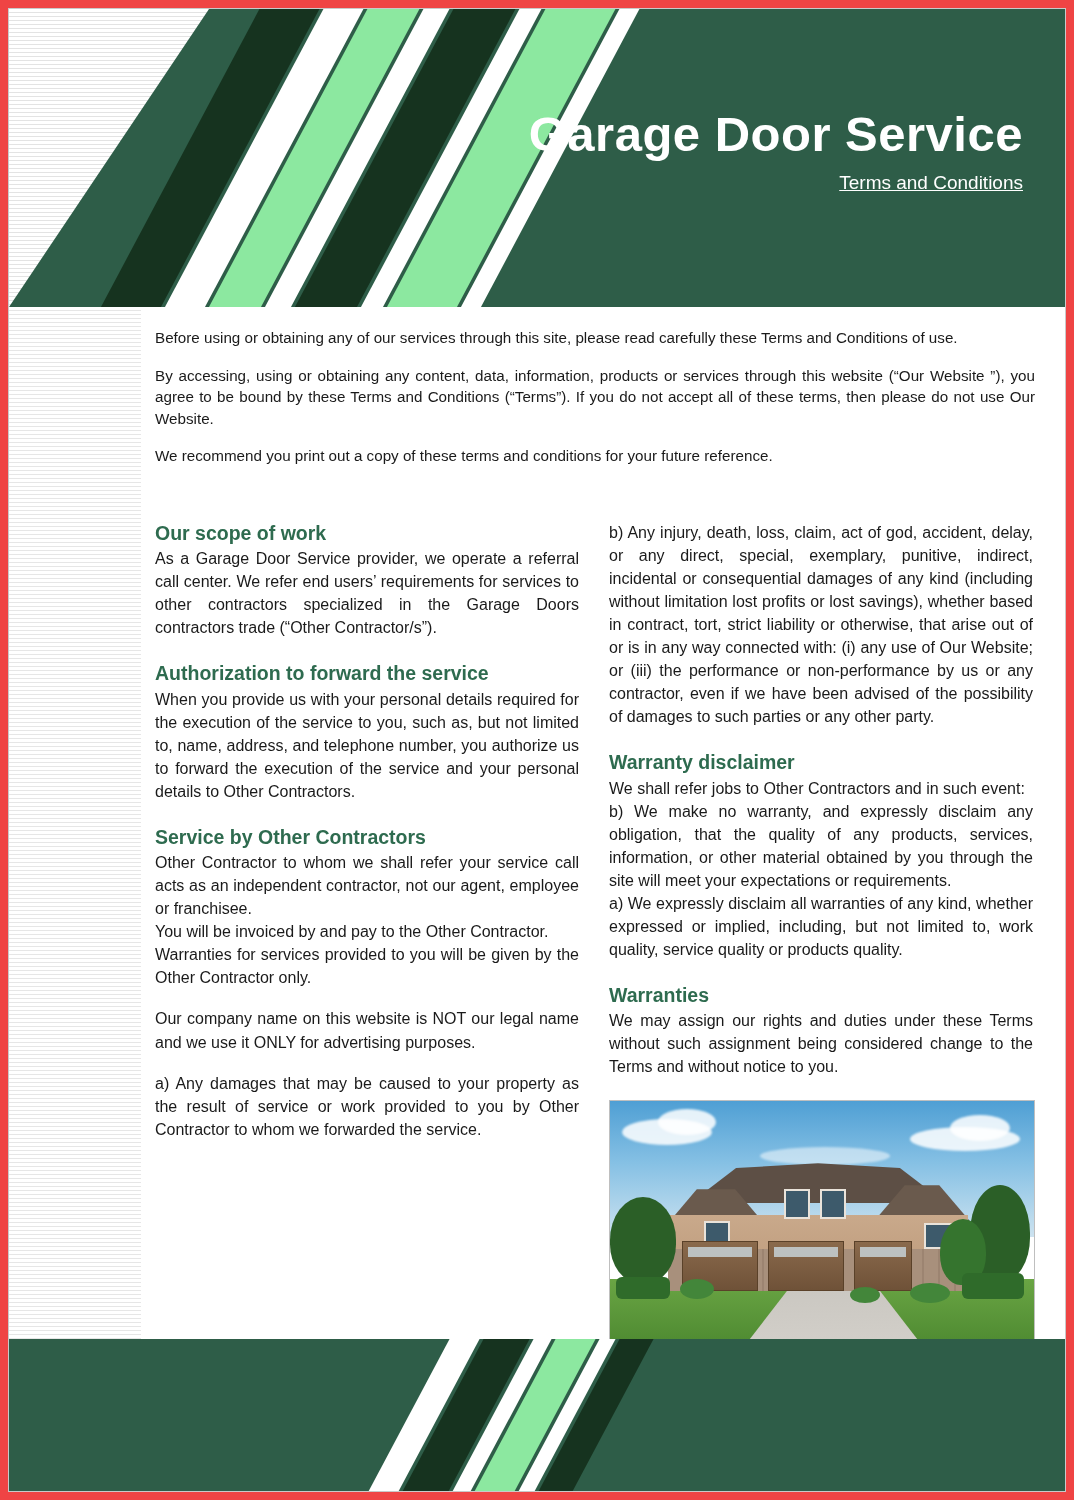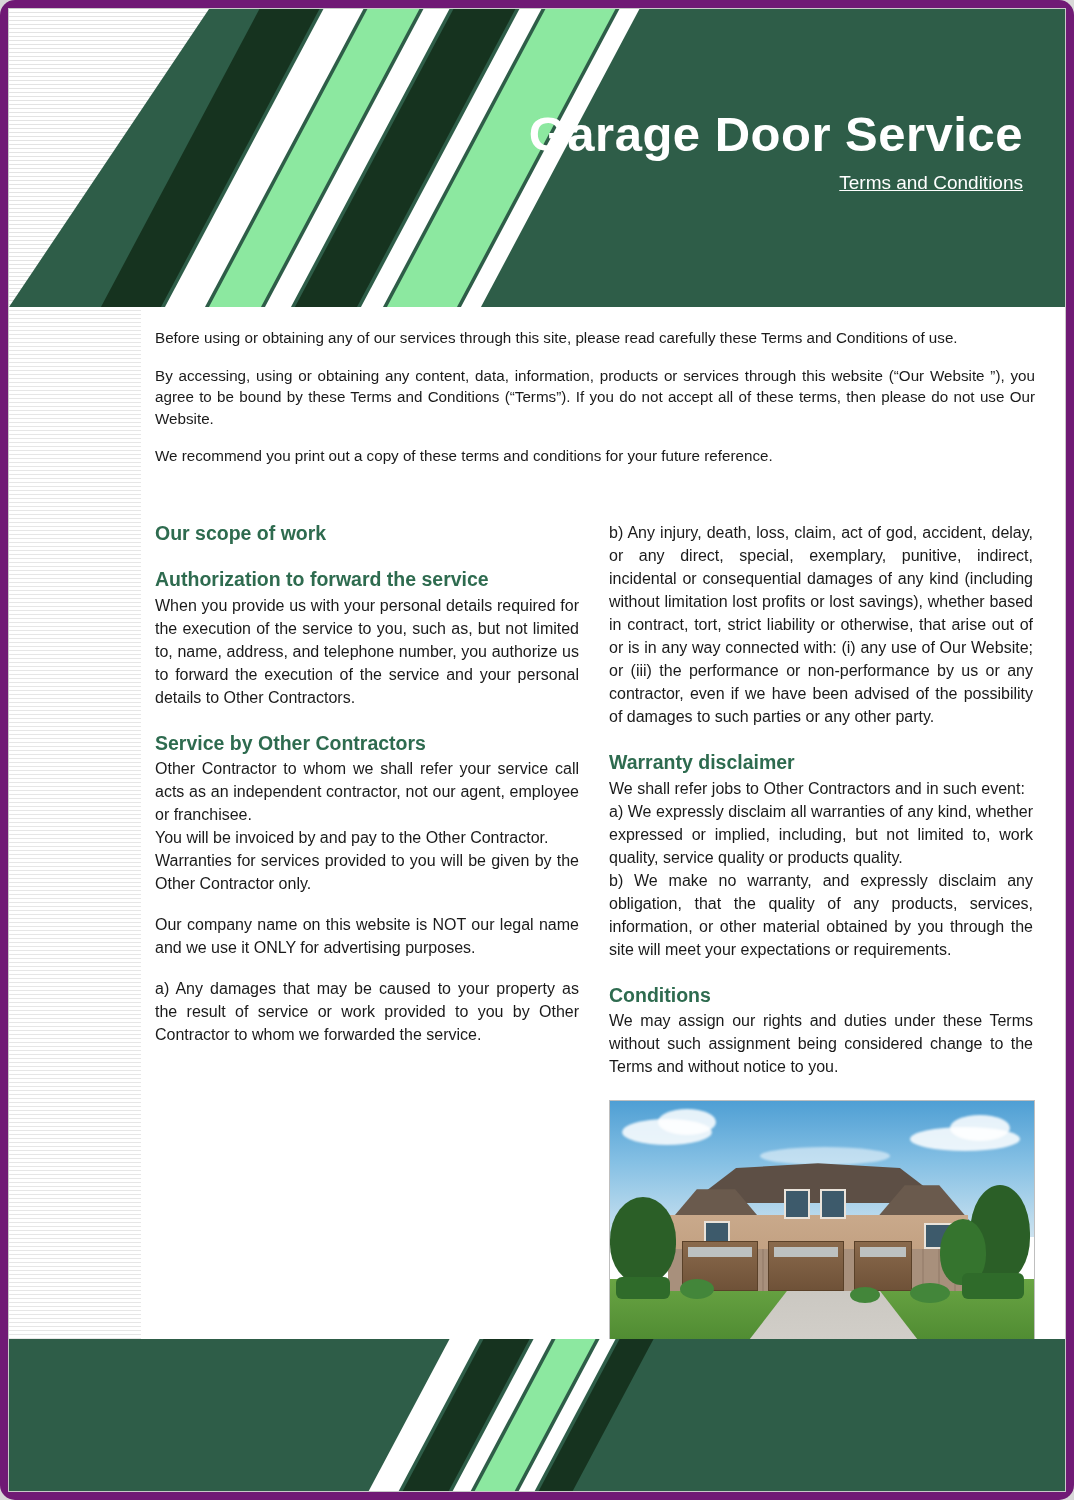--- a/index.html
+++ b/index.html
@@ -11,24 +11,23 @@
     width: 1074px;
     height: 1500px;
     font-family: "Liberation Sans", sans-serif;
     overflow: hidden;
   }
 
   .page {
     position: relative;
     width: 1074px;
     height: 1500px;
-    background: #701a75;
+    background: #ef4444;
     overflow: hidden;
     box-sizing: border-box;
-    border-radius: 15px;
   }
 
   
   .page-frame {
     position: absolute;
     left: 8px;
     top: 8px;
     right: 8px;
     bottom: 8px;
     border: 1px solid #c9c9c9;
@@ -345,42 +344,43 @@
       <div class="intro">
         <p>Before using or obtaining any of our services through this site, please read carefully these Terms and Conditions of use.</p>
         <p>By accessing, using or obtaining any content, data, information, products or services through this website (“Our Website ”), you agree to be bound by these Terms and Conditions (“Terms”). If you do not accept all of these terms, then please do not use Our Website.</p>
         <p>We recommend you print out a copy of these terms and conditions for your future reference.</p>
       </div>
 
       <div class="cols">
 
         <div class="col">
           <h2 class="sec">Our scope of work</h2>
+          <p>As a Garage Door Service provider, we operate a referral call center. We refer end users’ requirements for services to other contractors specialized in the Garage Doors contractors trade (“Other Contractor/s”).</p>
 
           <h2 class="sec spaced">Authorization to forward the service</h2>
           <p>When you provide us with your personal details required for the execution of the service to you, such as, but not limited to, name, address, and telephone number, you authorize us to forward the execution of the service and your personal details to Other Contractors.</p>
 
           <h2 class="sec spaced">Service by Other Contractors</h2>
           <p>Other Contractor to whom we shall refer your service call acts as an independent contractor, not our agent, employee or franchisee.</p>
           <p>You will be invoiced by and pay to the Other Contractor.</p>
           <p>Warranties for services provided to you will be given by the Other Contractor only.</p>
           <p class="gap">Our company name on this website is NOT our legal name and we use it ONLY for advertising purposes.</p>
 
           <p class="gap">a) Any damages that may be caused to your property as the result of service or work provided to you by Other Contractor to whom we forwarded the service.</p>
         </div>
 
         <div class="col">
           <p>b) Any injury, death, loss, claim, act of god, accident, delay, or any direct, special, exemplary, punitive, indirect, incidental or consequential damages of any kind (including without limitation lost profits or lost savings), whether based in contract, tort, strict liability or otherwise, that arise out of or is in any way connected with: (i) any use of Our Website; or (iii) the performance or non-performance by us or any contractor, even if we have been advised of the possibility of damages to such parties or any other party.</p>
 
           <h2 class="sec spaced">Warranty disclaimer</h2>
           <p>We shall refer jobs to Other Contractors and in such event:</p>
+          <p>b) We make no warranty, and expressly disclaim any obligation, that the quality of any products, services, information, or other material obtained by you through the site will meet your expectations or requirements.</p>
           <p>a) We expressly disclaim all warranties of any kind, whether expressed or implied, including, but not limited to, work quality, service quality or products quality.</p>
-          <p>b) We make no warranty, and expressly disclaim any obligation, that the quality of any products, services, information, or other material obtained by you through the site will meet your expectations or requirements.</p>
-
-          <h2 class="sec spaced">Conditions</h2>
+
+          <h2 class="sec spaced">Warranties</h2>
           <p>We may assign our rights and duties under these Terms without such assignment being considered change to the Terms and without notice to you.</p>
 
           <div class="photo">
             <div class="ph-sky"></div>
             <div class="cloud c1"></div>
             <div class="cloud c2"></div>
             <div class="cloud c3"></div>
             <div class="cloud c4"></div>
             <div class="cloud c5"></div>
 

